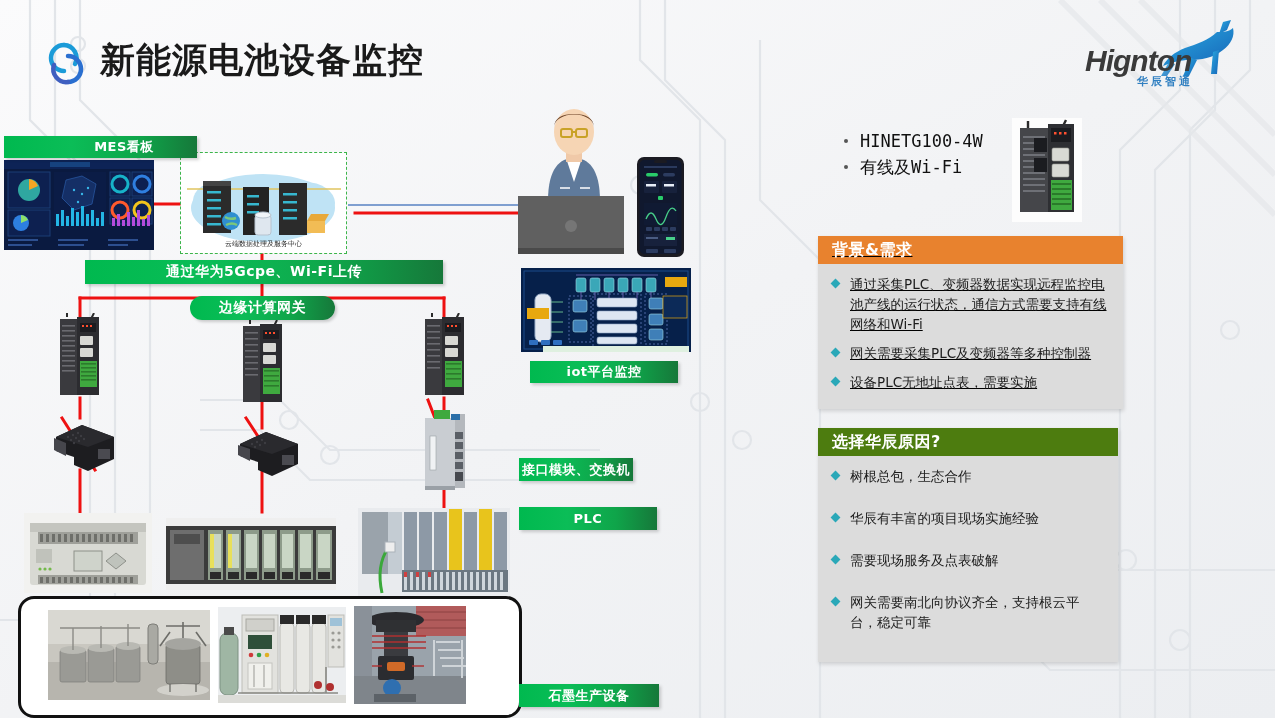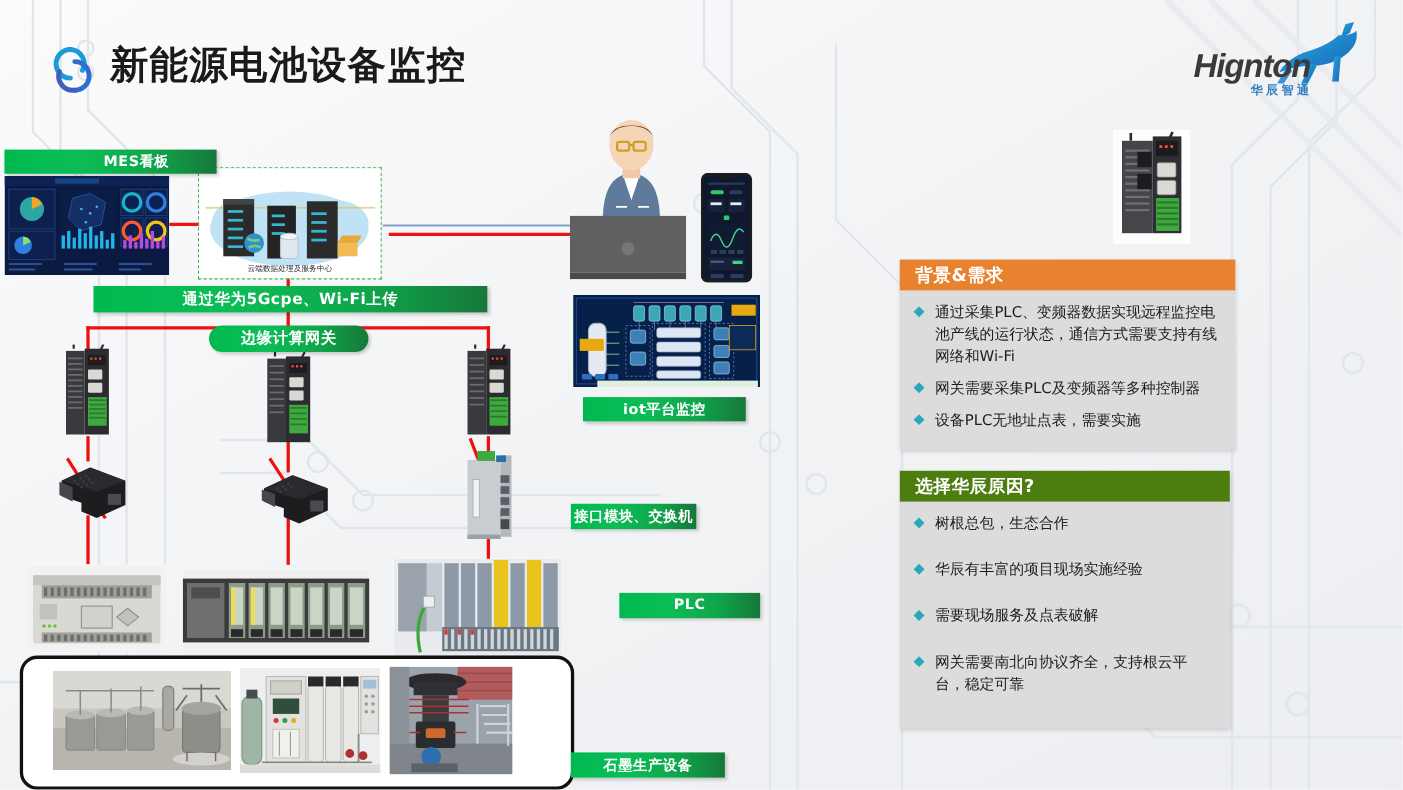--- a/index.html
+++ b/index.html
@@ -55,21 +55,21 @@
 
   .panel{position:absolute;z-index:6;background:#dcdcdc;box-shadow:1px 2px 4px rgba(0,0,0,.15);}
   .panel-head{height:28px;display:flex;align-items:center;padding-left:14px;
     color:#fff;font-size:16px;font-weight:800;font-family:"DejaVu Sans",sans-serif;letter-spacing:.5px;}
   .panel-body{padding:10px 12px 8px 10px;}
   .panel-body ul{margin:0;padding:0;list-style:none;}
   .panel-body li{position:relative;padding-left:22px;margin-bottom:9px;
     font-size:13.5px;line-height:20px;color:#1c1c1c;font-family:"DejaVu Sans",sans-serif;}
   .panel-body li .dia{position:absolute;left:4px;top:6px;width:7px;height:7px;
     background:#2aa8b8;transform:rotate(45deg);}
-  #panel-bg{left:818px;top:236px;width:305px;}
+  #panel-bg{left:818px;top:236px;width:305px;text-decoration:underline;}
   #panel-bg .panel-head{background:#e8822e;}
   #panel-why{left:818px;top:428px;width:300px;}
   #panel-why .panel-head{background:#4d7c0f;}
   #panel-why .panel-body li{margin-bottom:22px;}
 
   
   .photo-frame{position:absolute;left:18px;top:596px;width:498px;height:116px;
     border:3px solid #111;border-radius:16px;background:#fff;z-index:4;}
 
   
@@ -413,21 +413,21 @@
   </div>
 
   <div class="gbanner med" style="left:85px;top:260px;width:358px;height:24px;">通过华为5Gcpe、Wi-Fi上传</div>
 
   <div class="gbanner med" style="left:190px;top:296px;width:145px;height:24px;border-radius:12px;">边缘计算网关</div>
 
   <div class="gbanner small" style="left:530px;top:361px;width:148px;height:22px;">iot平台监控</div>
 
   <div class="gbanner small" style="left:519px;top:458px;width:114px;height:23px;">接口模块、交换机</div>
 
-  <div class="gbanner small" style="left:519px;top:539px;width:128px;height:23px;margin-left:44px;">PLC</div>
+  <div class="gbanner small" style="left:519px;top:507px;width:138px;height:23px;">PLC</div>
 
   <div class="gbanner small" style="left:519px;top:684px;width:140px;height:23px;">石墨生产设备</div>
 
   <div class="pic" style="left:57px;top:313px;width:45px;height:85px;background:transparent;">
     <svg viewBox="0 0 45 85">
       <path d="M10 4 L10 0 M34 6 L37 0" stroke="#2b2b2b" stroke-width="2"></path>
       <rect x="3" y="6" width="17" height="76" fill="#3a3a3e"></rect>
       <rect x="20" y="4" width="22" height="78" fill="#2c2c30"></rect>
       <g fill="#6a6a70">
           <rect x="5" y="12" width="13" height="1.6"></rect>
@@ -832,20 +832,24 @@
           <path d="M86 52 L110 52"></path>
           <path d="M88 60 L112 60"></path>
         <path d="M80 34 L80 70"></path>
           <path d="M108 34 L108 72"></path>
       </g>
       <rect x="0" y="0" width="18" height="70" fill="#8a9199"></rect>
     </svg>
   </div>
 
   <div class="product-block">
+    <ul class="product-list">
+      <li>HINETG100-4W</li>
+      <li>有线及Wi-Fi</li>
+    </ul>
   </div>
 
   <div class="pic" style="left:1012px;top:118px;width:70px;height:104px;background:#fff;">
     <svg viewBox="0 0 70 104">
       <rect width="70" height="104" fill="#fdfdfd"></rect>
       <path d="M16 10 L16 3 M50 10 L54 2" stroke="#2b2b2b" stroke-width="2.4"></path>
       <rect x="8" y="10" width="28" height="84" fill="#45464a"></rect>
       <rect x="36" y="6" width="26" height="88" fill="#2e2f33"></rect>
       <g fill="#6e7076">
         <rect x="11" y="18" width="22" height="2"></rect>

